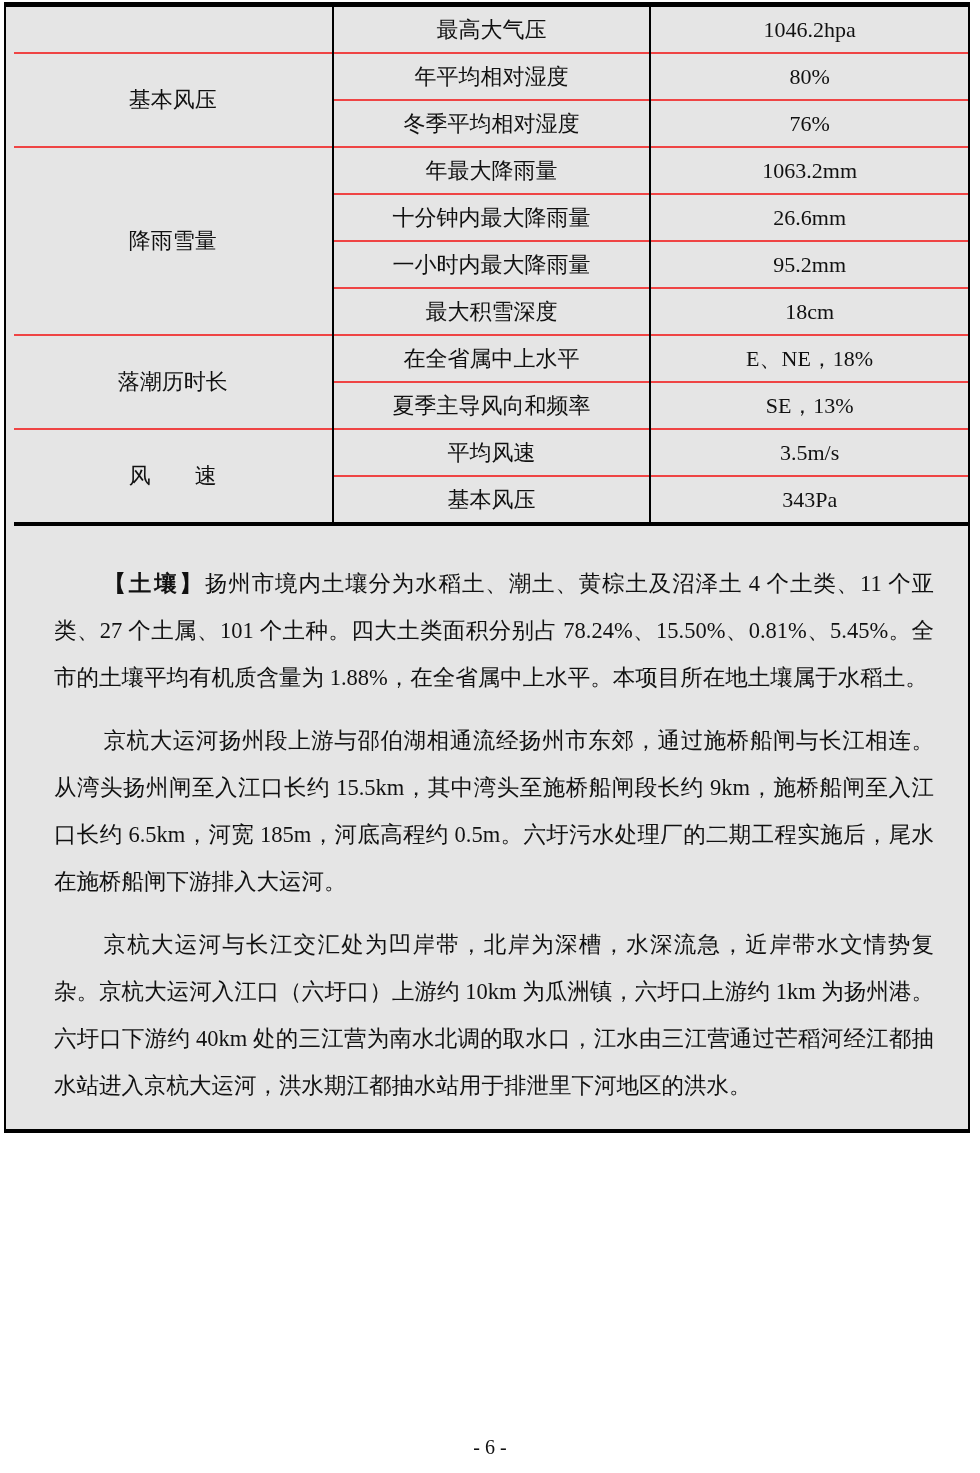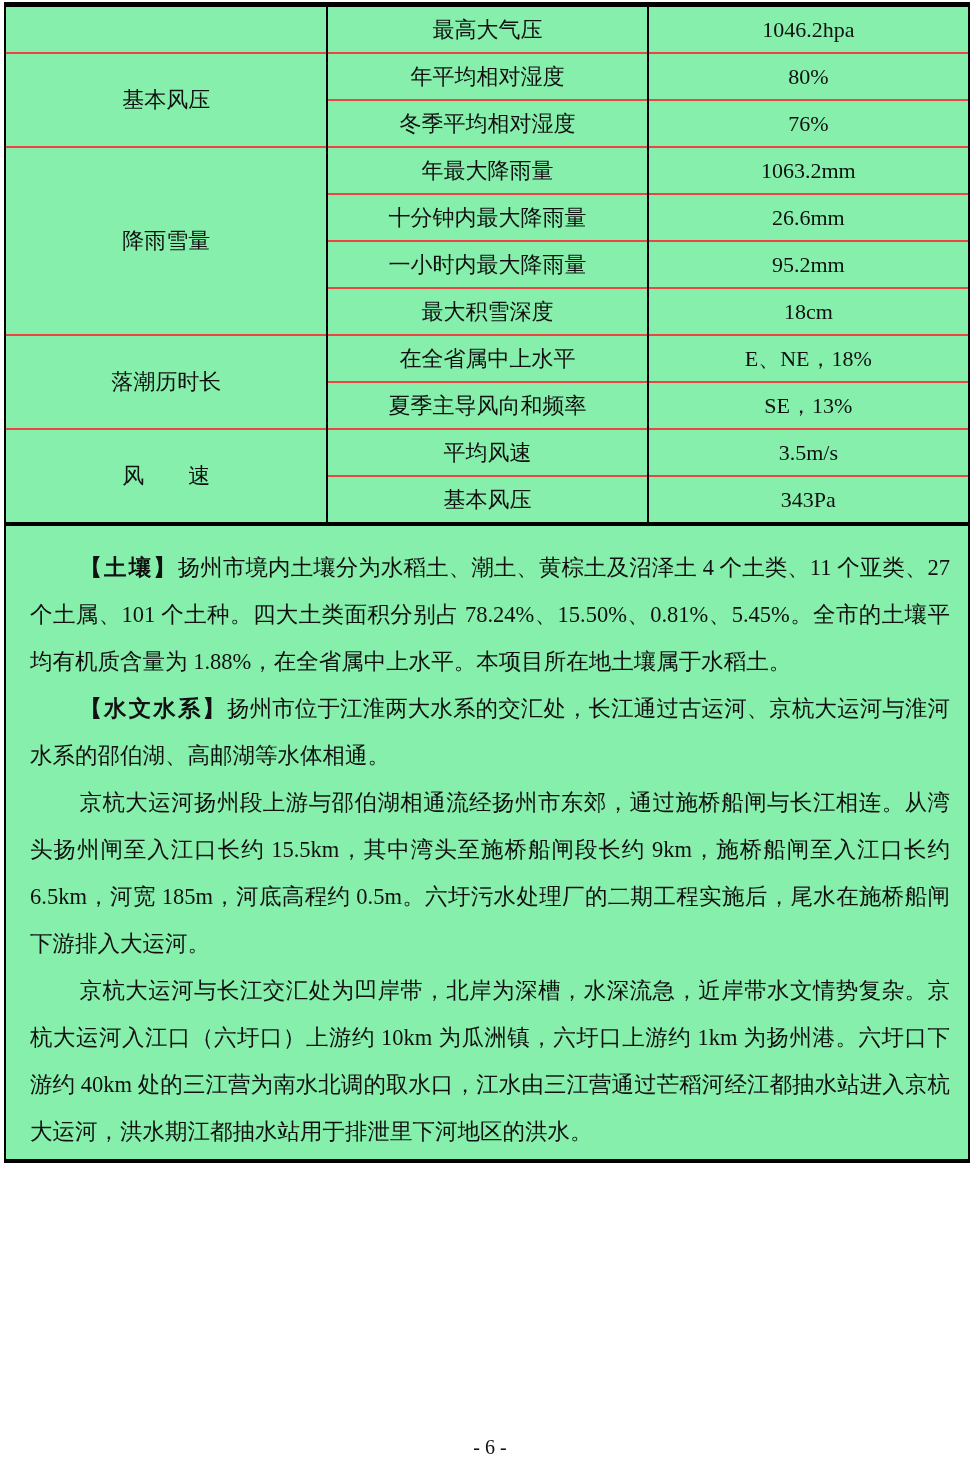--- a/index.html
+++ b/index.html
@@ -13,21 +13,22 @@
     font-family: "Liberation Serif", "DejaVu Serif", serif;
     color: #111111;
     position: relative;
   }
   
   .frame {
     margin: 2px 10px 0 4px;
     border: 2px solid #000;
     border-top: 5px solid #000;
     border-bottom: 4px solid #000;
-    background: #86efac;
+    background: #e5e5e5;
+    padding-left: 8px;
   }
   
   table.met-table {
     width: 100%;
     border-collapse: collapse;
     table-layout: fixed;
     border-bottom: 4px solid #000;
   }
   table.met-table td {
     height: 45px;
@@ -41,21 +42,21 @@
   table.met-table tr + tr td { border-top: 2px solid #ef4444; }
   table.met-table td.c2, table.met-table td.c3 { border-left: 2px solid #000; }
   
   .text-area {
     padding: 18px 18px 4px 24px;
     font-size: 22.5px;
     line-height: 47px;
     text-align: justify;
   }
   .text-area p {
-    margin: 0;
+    margin: 16px;
     text-indent: 2.2em;
   }
   .text-area .head {
     font-weight: bold;
     letter-spacing: 2px;
   }
   
   .footer {
     position: absolute;
     left: 0;
@@ -125,21 +126,20 @@
       </tr>
       <tr>
         <td class="c2">基本风压</td>
         <td class="c3">343Pa</td>
       </tr>
     </tbody>
   </table>
 
   <div class="text-area">
     <p><span class="head">【土壤】</span><span>扬州市境内土壤分为水稻土、潮土、黄棕土及沼泽土 4 个土类、11 个亚类、27 个土属、101 个土种。四大土类面积分别占 78.24%、15.50%、0.81%、5.45%。全市的土壤平均有机质含量为 1.88%，在全省属中上水平。本项目所在地土壤属于水稻土。</span></p>
-    <p><span class="head">【水文水系】</span><span>扬州市位于江淮两大水系的交汇处，长江通过古运河、京杭大运河与淮河水系的邵伯湖、高邮湖等水体相通。</span></p>
     <p><span>京杭大运河扬州段上游与邵伯湖相通流经扬州市东郊，通过施桥船闸与长江相连。从湾头扬州闸至入江口长约 15.5km，其中湾头至施桥船闸段长约 9km，施桥船闸至入江口长约 6.5km，河宽 185m，河底高程约 0.5m。六圩污水处理厂的二期工程实施后，尾水在施桥船闸下游排入大运河。</span></p>
     <p><span>京杭大运河与长江交汇处为凹岸带，北岸为深槽，水深流急，近岸带水文情势复杂。京杭大运河入江口（六圩口）上游约 10km 为瓜洲镇，六圩口上游约 1km 为扬州港。六圩口下游约 40km 处的三江营为南水北调的取水口，江水由三江营通过芒稻河经江都抽水站进入京杭大运河，洪水期江都抽水站用于排泄里下河地区的洪水。</span></p>
   </div>
 
 </div>
 
 <div class="footer">
   <span>- 6 -</span>
 </div>
 

